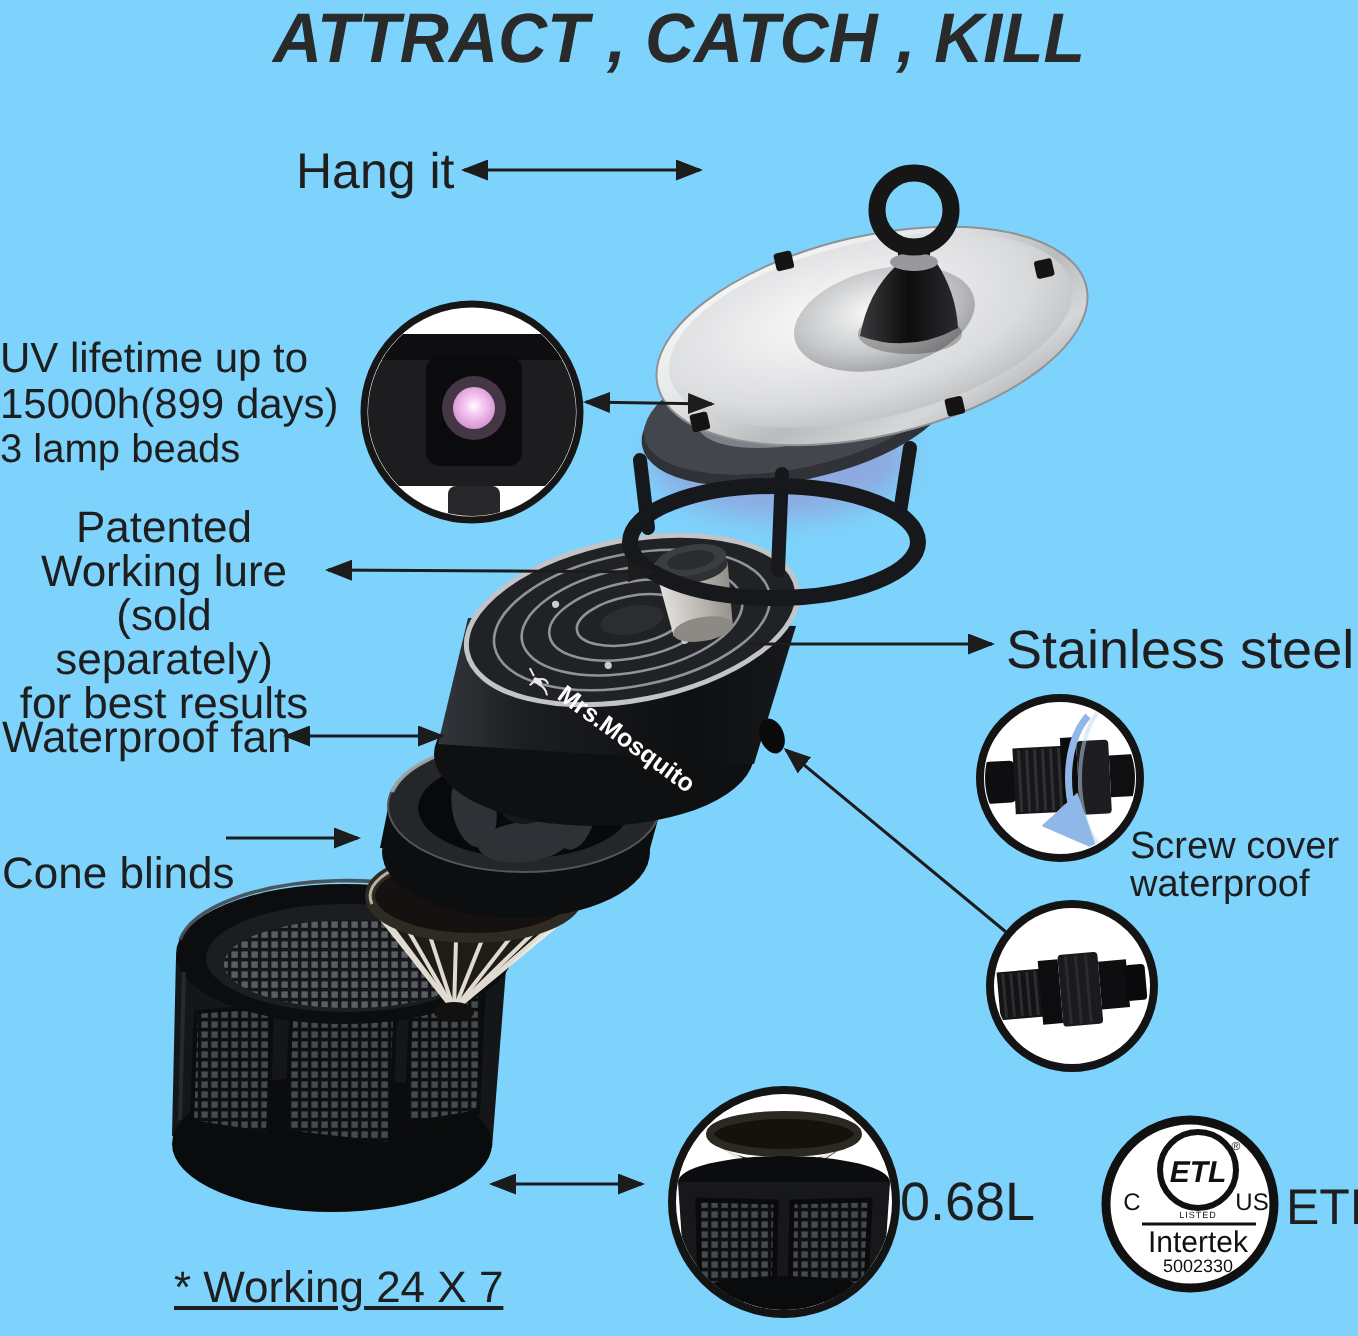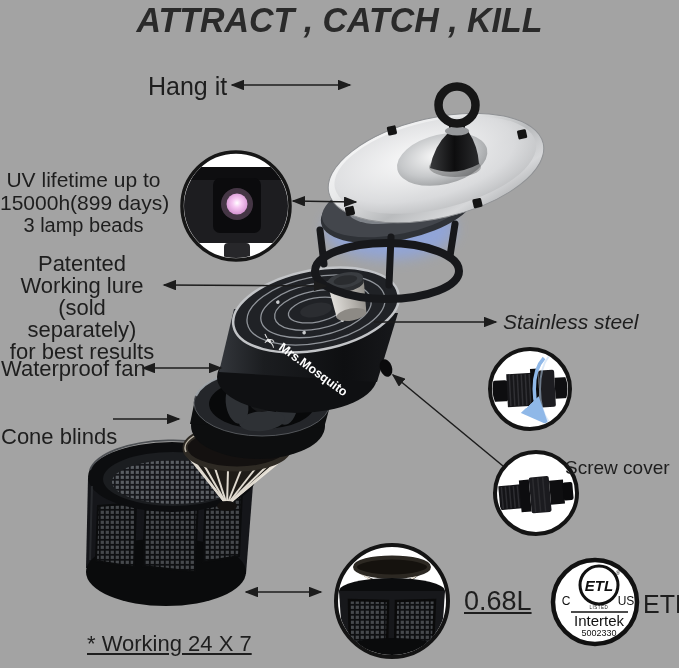--- a/index.html
+++ b/index.html
@@ -1,31 +1,31 @@
 <!DOCTYPE html>
 <html><head>
 <meta charset="utf-8">
 <style>
   html,body{margin:0;padding:0;background:#fff;}
-  .stage{position:relative;width:679px;height:668px;background:#a3a3a3;overflow:hidden;
+  .stage{position:relative;width:679px;height:668px;background:#7dd3fc;overflow:hidden;
          font-family:"Liberation Sans",sans-serif;}
   .stage svg{position:absolute;left:0;top:0;}
   .title{position:absolute;left:0;right:0;top:0;text-align:center;
          font-size:35px;font-weight:bold;font-style:italic;color:#2a2a2a;
          transform:scaleX(.97);letter-spacing:0px;}
   .lbl{position:absolute;color:#1e1e1e;white-space:nowrap;}
   .hangit{left:148px;top:72px;font-size:25px;}
-  .uvblock{left:0;top:168px;width:167px;text-align:center;font-size:21px;line-height:23px;}
+  .uvblock{left:0;top:168px;width:167px;text-align:left;font-size:21px;line-height:23px;}
   .uvblock .small{font-size:20px;}
   .lureblock{left:6px;top:253px;width:152px;text-align:center;font-size:22px;line-height:22px;white-space:normal;}
-  .stainless{left:503px;top:310px;font-size:21px;font-style:italic;}
+  .stainless{left:503px;top:310px;font-size:27px;}
   .fanlbl{left:1px;top:356px;font-size:22px;}
   .conelbl{left:1px;top:424px;font-size:22px;}
-  .screwlbl{left:565px;top:414px;font-size:19px;line-height:19px;margin-top:44px;}
-  .caplbl{left:464px;top:586px;font-size:27px;text-decoration:underline;}
+  .screwlbl{left:565px;top:414px;font-size:19px;line-height:19px;}
+  .caplbl{left:450px;top:586px;font-size:27px;}
   .etllbl{left:643px;top:590px;font-size:25px;}
   .working{left:87px;top:631px;font-size:22px;text-decoration:underline;}
 </style>
 </head>
 <body>
 
 <div class="stage">
 
   <div class="title">ATTRACT , CATCH , KILL</div>
 
@@ -344,19 +344,20 @@
     <div>(sold separately)</div>
     <div>for best results</div>
   </div>
 
   <div class="lbl stainless">Stainless steel</div>
   <div class="lbl fanlbl">Waterproof fan</div>
   <div class="lbl conelbl">Cone blinds</div>
 
   <div class="lbl screwlbl">
     <div>Screw cover</div>
+    <div>waterproof</div>
   </div>
 
   <div class="lbl caplbl">0.68L</div>
   <div class="lbl etllbl">ETL</div>
   <div class="lbl working">* Working 24 X 7</div>
 
 </div>
 
 </body></html>

